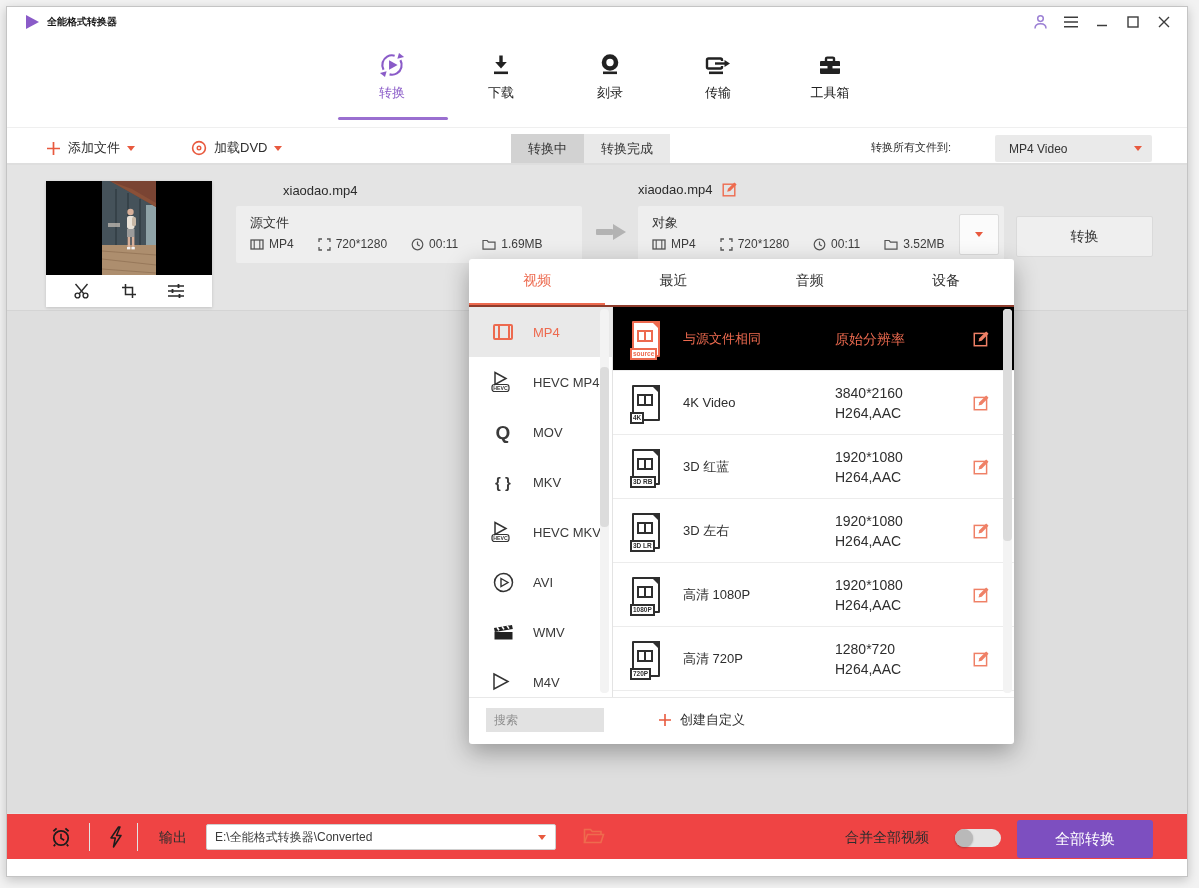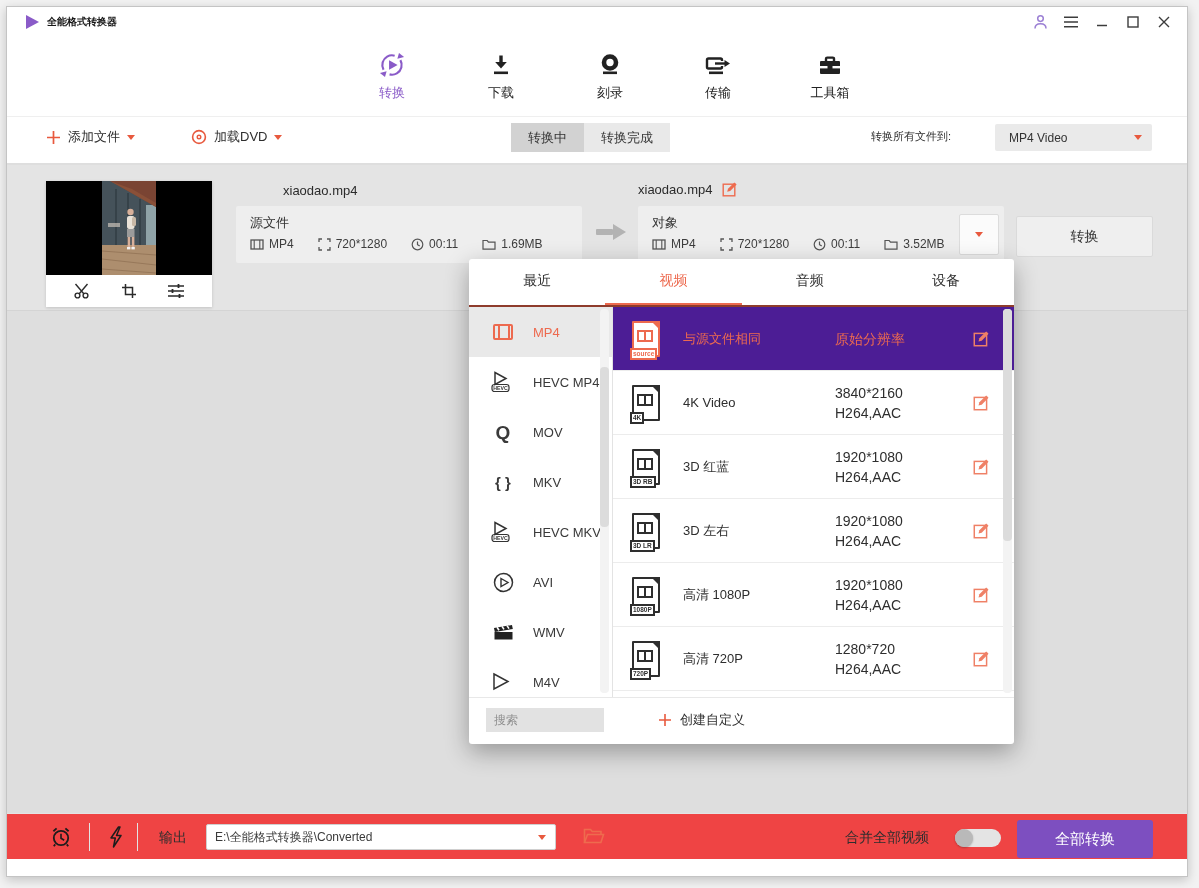--- a/index.html
+++ b/index.html
@@ -17,21 +17,21 @@
 
   
   .nav { position:absolute; left:0; top:30px; width:100%; height:85px; background:#fff; }
   .nav-tab { position:absolute; top:10px; width:90px; text-align:center; color:#222; cursor:pointer; }
   .nav-tab .ic { height:32px; display:flex; align-items:flex-end; justify-content:center; }
   .nav-tab .lbl { margin-top:5px; font-size:13px; }
   .nav-tab.active { color:#8a5bc8; }
   .nav-underline { position:absolute; left:331px; top:80px; width:110px; height:3px; background:#9a6fd0; border-radius:2px; }
 
   
-  .toolbar { position:absolute; left:0; top:109px; width:100%; height:41px; background:#fff; border-top:1px solid #efefef; }
+  .toolbar { position:absolute; left:0; top:120px; width:100%; height:41px; background:#fff; border-top:1px solid #efefef; }
   .tb-group { position:absolute; top:0; height:40px; display:flex; align-items:center; gap:7px; cursor:pointer; }
   .tb-label { font-size:13px; color:#2e2e2e; }
   .caret { display:inline-block; width:0; height:0; border-left:4px solid transparent; border-right:4px solid transparent; border-top:5px solid #e8593e; }
   .status-tabs { position:absolute; left:504px; top:6px; display:flex; }
   .status-tab { height:29px; line-height:29px; padding:0 17px; font-size:13px; color:#333; background:#e9e9e9; cursor:pointer; }
   .status-tab.active { background:#d2d2d2; }
   .convert-to-label { position:absolute; left:864px; top:12px; font-size:11px; color:#2e2e2e; }
   .convert-to-dd { position:absolute; left:988px; top:7px; width:157px; height:27px; background:#eaeaea; border-radius:2px;
                    display:flex; align-items:center; cursor:pointer; }
   .convert-to-dd .val { flex:1; padding-left:14px; font-size:12px; color:#333; }
@@ -84,21 +84,21 @@
   .fmt-film { width:20px; height:16px; border:2px solid currentColor; border-radius:2px;
               background-image:linear-gradient(currentColor,currentColor),linear-gradient(currentColor,currentColor);
               background-size:2px 100%; background-position:3px 0,13px 0; background-repeat:no-repeat; }
   .col-scroll { position:absolute; top:2px; width:9px; border-radius:4px; background:#f3f3f3; }
   .col-scroll .thumb { position:absolute; left:0; width:9px; border-radius:4px; background:#dcdcdc; }
   .fmt-col .col-scroll { right:3px; height:384px; }
   .fmt-col .thumb { top:58px; height:160px; }
 
   .preset-col { position:relative; flex:1; }
   .preset-row { height:64px; display:flex; align-items:center; border-bottom:1px solid #ececec; cursor:pointer; color:#2e2e2e; }
-  .preset-row.selected { background:#4c1d95; color:#ed6a4f; }
+  .preset-row.selected { background:#000000; color:#ed6a4f; }
   .preset-row .picon-wrap { margin-left:14px; width:38px; display:flex; justify-content:center; }
   .preset-icon { position:relative; width:28px; height:36px; border:2px solid currentColor; border-radius:1px; background:#fff; }
   .pi-fold { position:absolute; top:-2px; right:-2px; width:0; height:0; border-top:9px solid currentColor; border-left:9px solid transparent; }
   .pi-film { position:absolute; top:7px; left:3px; width:16px; height:12px; border:2px solid currentColor;
              background-image:linear-gradient(currentColor,currentColor); background-size:2px 100%;
              background-position:center; background-repeat:no-repeat; }
   .pi-badge { position:absolute; left:-4px; bottom:-5px; background:#fff; border:2px solid currentColor; color:inherit;
               font-size:6.5px; font-weight:bold; line-height:8px; padding:0 1px; white-space:nowrap; }
   .preset-name { margin-left:18px; width:152px; font-size:13px; }
   .preset-specs { width:138px; font-size:14px; line-height:20px; display:flex; flex-direction:column; justify-content:center; }
@@ -383,22 +383,22 @@
           <i class="caret"></i>
         </div>
       </div>
 
       <div class="convert-btn">转换</div>
     </div>
   </div>
 
   <div class="popup">
     <div class="popup-tabs">
+      <div class="popup-tab active">视频</div>
       <div class="popup-tab">最近</div>
-      <div class="popup-tab active">视频</div>
       <div class="popup-tab">音频</div>
       <div class="popup-tab">设备</div>
     </div>
     <div class="popup-redline"></div>
     <div class="popup-body">
 
       <div class="fmt-col">
         <div class="fmt-row selected">
           <span class="fic">
                 <span class="fmt-film"></span>

